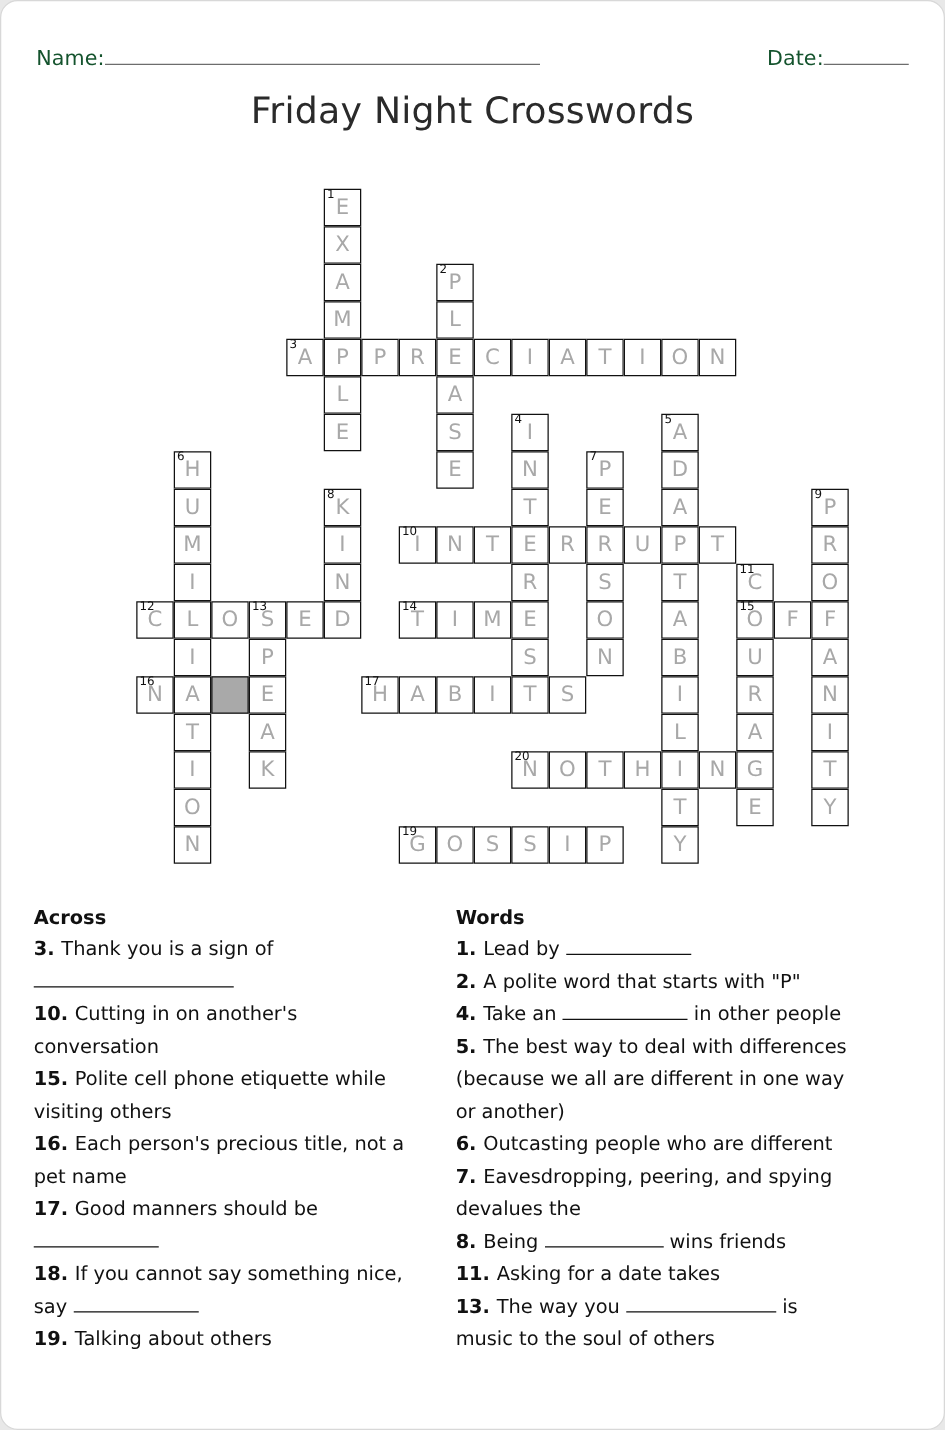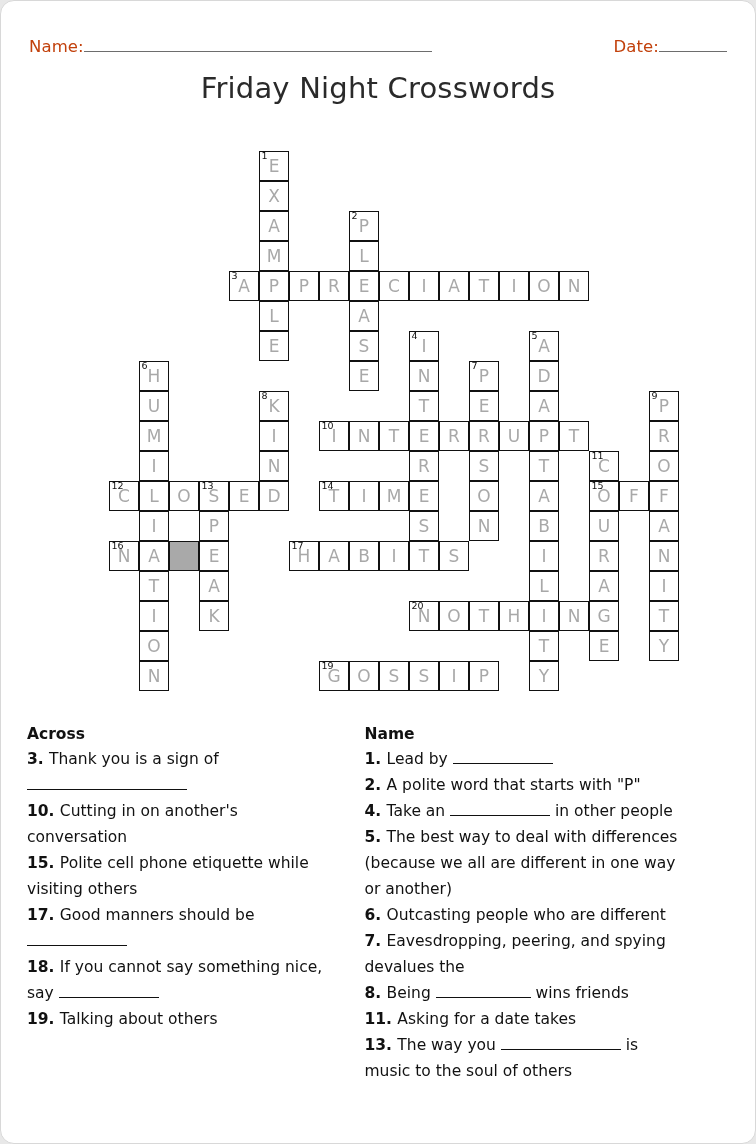--- a/index.html
+++ b/index.html
@@ -23,21 +23,21 @@
   
   .hdr-row {
     position: absolute;
     top: 36px; left: 0; right: 0;
     height: 26px;
     padding: 0 28px;
     display: flex;
     align-items: baseline;
     justify-content: space-between;
     font-size: 16.5px;
-    color: #c2410c;
+    color: #14532d;
     white-space: nowrap;
   }
   .hdr-field { display: flex; align-items: baseline; }
   .hdr-label { letter-spacing: .1px; }
   .rule {
     display: inline-block;
     border-bottom: 1.4px solid #6d6d6d;
     height: 1px;
     margin-bottom: 2px;
   }
@@ -504,27 +504,28 @@
       </div>
     </div>
 
   <div id="clues">
     <div class="clue-col">
       <div class="clue-head">Across</div>
       <div id="across-list">
           <p class="clue"><span class="cn">3. </span><span>Thank you is a sign of </span><span class="blank" style="width: 160px;"></span></p>
           <p class="clue"><span class="cn">10. </span><span>Cutting in on another's conversation</span></p>
           <p class="clue"><span class="cn">15. </span><span>Polite cell phone etiquette while visiting others</span></p>
+          <p class="clue"><span class="cn">16. </span><span>Each person's precious title, not a pet name</span></p>
           <p class="clue"><span class="cn">17. </span><span>Good manners should be </span><span class="blank" style="width: 100px;"></span></p>
           <p class="clue"><span class="cn">18. </span><span>If you cannot say something nice, say </span><span class="blank" style="width: 100px;"></span></p>
           <p class="clue"><span class="cn">19. </span><span>Talking about others</span></p>
         </div>
     </div>
     <div class="clue-col">
-      <div class="clue-head">Name</div>
+      <div class="clue-head">Words</div>
       <div id="down-list">
           <p class="clue"><span class="cn">1. </span><span>Lead by </span><span class="blank" style="width: 100px;"></span></p>
           <p class="clue"><span class="cn">2. </span><span>A polite word that starts with "P"</span></p>
           <p class="clue"><span class="cn">4. </span><span>Take an </span><span class="blank" style="width: 100px;"></span><span> in other people</span></p>
           <p class="clue"><span class="cn">5. </span><span>The best way to deal with differences (because we all are different in one way or another)</span></p>
           <p class="clue"><span class="cn">6. </span><span>Outcasting people who are different</span></p>
           <p class="clue"><span class="cn">7. </span><span>Eavesdropping, peering, and spying devalues the</span></p>
           <p class="clue"><span class="cn">8. </span><span>Being </span><span class="blank" style="width: 95px;"></span><span> wins friends</span></p>
           <p class="clue"><span class="cn">11. </span><span>Asking for a date takes</span></p>
           <p class="clue"><span class="cn">13. </span><span>The way you </span><span class="blank" style="width: 120px;"></span><span> is music to the soul of others</span></p>

